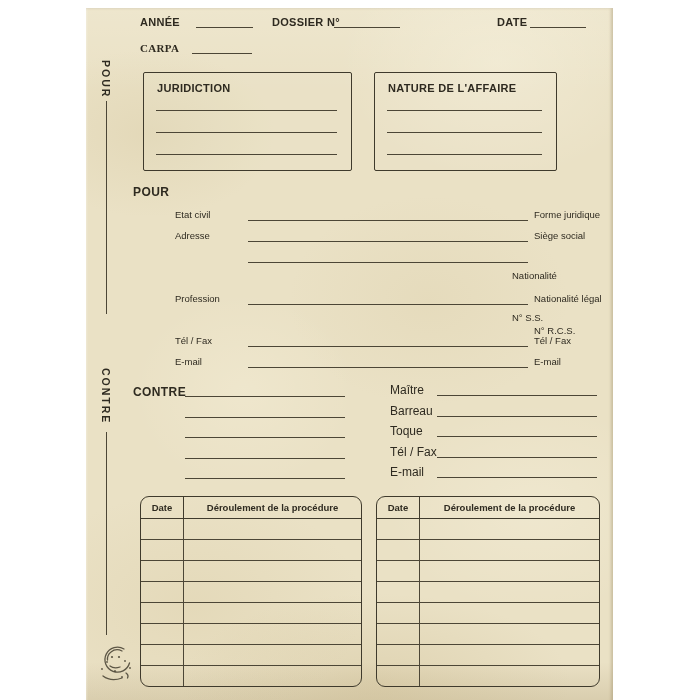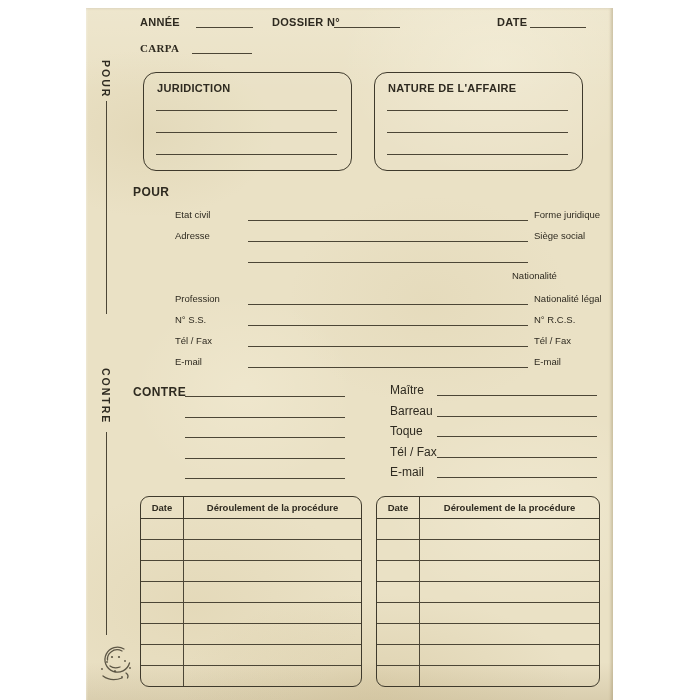--- a/index.html
+++ b/index.html
@@ -27,21 +27,21 @@
       var(--paper-color);
     box-shadow: inset -2px 0 3px rgba(120,100,60,.28), inset 1px 0 2px rgba(255,255,255,.35);
   }
   .lbl{position:absolute;font-size:11px;font-weight:600;letter-spacing:.3px;white-space:nowrap;}
   .hline{position:absolute;border-top:1px solid var(--line-color);height:0;}
   .vline{position:absolute;width:0;border-left:1px solid var(--line-color);}
   .vtext{position:absolute;writing-mode:vertical-rl;font-size:10.5px;letter-spacing:2px;
     font-weight:600;color:var(--ink-color);white-space:nowrap;}
   .section-title{position:absolute;font-size:12px;font-weight:700;letter-spacing:.4px;}
   .info-box{position:absolute;top:64px;height:99px;border:1.4px solid var(--border-color);
-    border-radius:13px;background:rgba(255,255,255,.03);}
+    border-radius:2px;background:rgba(255,255,255,.03);}
   .info-box .btitle{position:absolute;left:13px;top:9px;font-size:11px;font-weight:600;letter-spacing:.3px;}
   .info-box .bline{position:absolute;left:12px;right:14px;border-top:1px solid var(--line-color);height:0;}
   .field-row{position:absolute;left:89px;width:410px;height:14px;display:flex;align-items:flex-end;}
   .field-row .flabel{width:73px;flex-shrink:0;font-size:9.5px;line-height:12px;white-space:nowrap;}
   .field-row .fline{flex:1;border-bottom:1px solid var(--line-color);height:100%;}
   .field-row .frlabel{width:57px;flex-shrink:0;padding-left:6px;font-size:9.5px;line-height:12px;white-space:nowrap;overflow:visible;}
   .c-row{position:absolute;left:304px;width:207px;height:14px;display:flex;align-items:flex-end;}
   .c-row .flabel{width:47px;flex-shrink:0;font-size:12px;line-height:12px;white-space:nowrap;}
   .c-row .fline{flex:1;border-bottom:1px solid var(--line-color);height:100%;}
   .proc-table{position:absolute;top:488px;height:191px;border:1.4px solid var(--border-color);
@@ -97,21 +97,21 @@
       </g>
     </svg>
   </div>
 
   <div class="info-box" style="left:57px;width:209px;">
     <span class="btitle">JURIDICTION</span>
     <div class="bline" style="top:37px;"></div>
     <div class="bline" style="top:59px;"></div>
     <div class="bline" style="top:81px;"></div>
   </div>
-  <div class="info-box" style="left:288px;width:209px;">
+  <div class="info-box" style="left:288px;width:183px;">
     <span class="btitle">NATURE DE L'AFFAIRE</span>
     <div class="bline" style="top:37px;"></div>
     <div class="bline" style="top:59px;"></div>
     <div class="bline" style="top:81px;"></div>
   </div>
 
   <span class="section-title" style="left:47px;top:177px;">POUR</span>
 
   <div class="field-row" style="top:199px;">
     <span class="flabel">Etat civil</span>
@@ -131,21 +131,21 @@
   <div class="field-row" style="top:262px;flex-direction:column;">
     <span class="flabel">Nationalité</span>
     <span class="fline"></span>
     <span class="frlabel"></span>
   </div>
   <div class="field-row" style="top:283px;">
     <span class="flabel">Profession</span>
     <span class="fline"></span>
     <span class="frlabel">Nationalité légal</span>
   </div>
-  <div class="field-row" style="top:304px;">
+  <div class="field-row" style="top:304px;flex-direction:column;">
     <span class="flabel">N° S.S.</span>
     <span class="fline"></span>
     <span class="frlabel">N° R.C.S.</span>
   </div>
   <div class="field-row" style="top:325px;">
     <span class="flabel">Tél / Fax</span>
     <span class="fline"></span>
     <span class="frlabel">Tél / Fax</span>
   </div>
   <div class="field-row" style="top:346px;">

